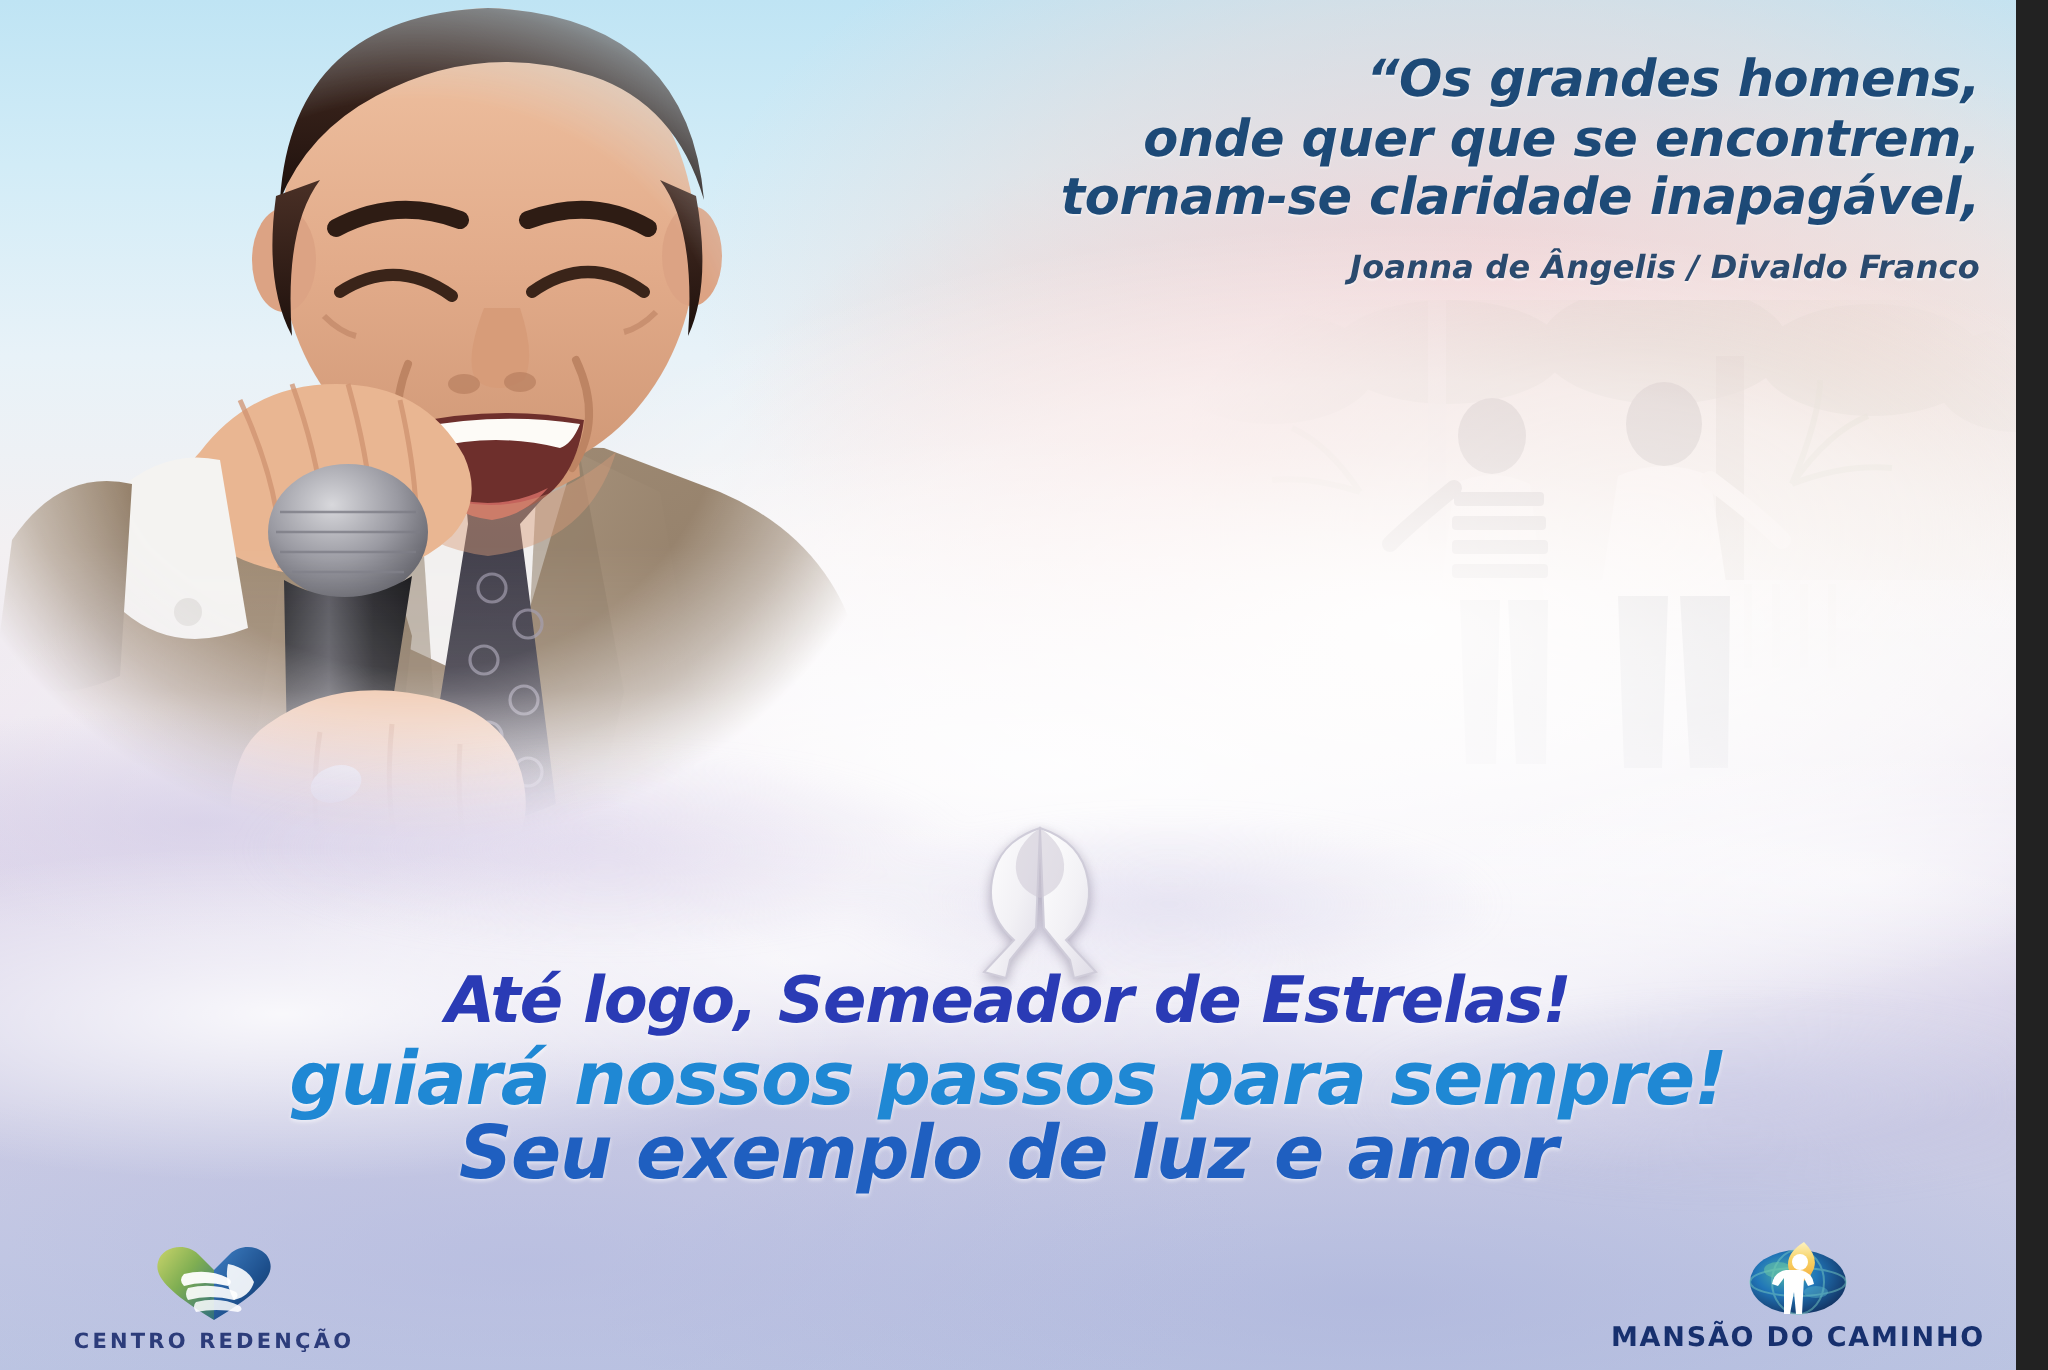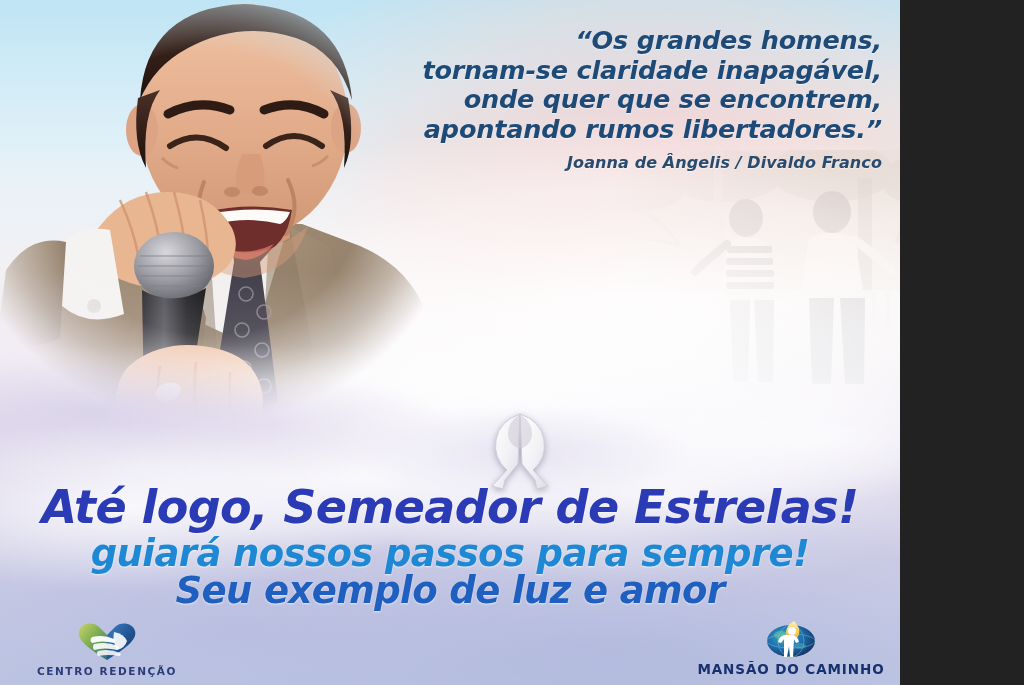--- a/index.html
+++ b/index.html
@@ -1,21 +1,21 @@
 <!DOCTYPE html>
 <html lang="pt-BR"><head>
 <meta charset="utf-8">
 <title>Homenagem</title>
 <style>
   html,body{margin:0;padding:0;background:#222;}
   body{font-family:"Liberation Sans",sans-serif;}
 
   #poster{
     position:relative;
-    width:900px;height:685px;
+    width:1008px;height:685px;
     overflow:hidden;
     background:#ffffff;
     text-decoration:underline;
   }
 
   
   .bg-layer{position:absolute;inset:0;}
 
   .sky{
     background:
@@ -120,21 +120,21 @@
     position:absolute;left:0;right:0;top:484px;
     text-align:center;
   }
   .head-line{
     font-family:"DejaVu Sans","Liberation Sans",sans-serif;
     font-style:italic;font-weight:700;
     letter-spacing:-.6px;
     white-space:nowrap;
     line-height:1.0;
   }
-  #head-1{font-size:46px;color:#2a3bb5;margin-bottom:5px;
+  #head-1{font-size:32px;color:#2a3bb5;margin-bottom:5px;
     text-shadow:0 1px 2px rgba(255,255,255,.6);}
   #head-2{font-size:37px;color:#1f5fc0;margin-bottom:5px;
     text-shadow:0 1px 2px rgba(255,255,255,.6);}
   #head-3{font-size:37px;color:#1f88d4;
     text-shadow:0 1px 2px rgba(255,255,255,.6);}
 
   
   .logo-block{position:absolute;text-align:center;}
   #logo-left{left:12px;bottom:8px;width:190px;}
   #logo-right{right:14px;bottom:8px;width:190px;}
@@ -343,23 +343,22 @@
     <g stroke="#d69e7d" stroke-width="2.5" fill="none" opacity=".7">
       <path d="M168 372 q-6 38 2 66"></path>
       <path d="M204 368 q-4 40 4 68"></path>
       <path d="M238 378 q-2 34 4 58"></path>
     </g>
     <ellipse cx="176" cy="398" rx="13" ry="9" fill="#f6f4f0" transform="rotate(-18 176 398)"></ellipse>
   </svg>
 
   <div id="quote-block">
     <div class="quote-line">“Os grandes homens,</div>
+    <div class="quote-line">onde quer que se encontrem,</div>
     <div class="quote-line">tornam-se claridade inapagável,</div>
-    <div class="quote-line">onde quer que se encontrem,</div>
-    <div class="quote-line">apontando rumos libertadores.”</div>
     <div id="quote-credit">Joanna de Ângelis / Divaldo Franco</div>
   </div>
 
   <svg id="ribbon" viewBox="0 0 72 82" aria-hidden="true">
     <defs>
       <linearGradient id="ribG" x1="0" y1="0" x2="1" y2="1">
         <stop offset="0%" stop-color="#ffffff"></stop>
         <stop offset="55%" stop-color="#f2f1f5"></stop>
         <stop offset="100%" stop-color="#dedbe6"></stop>
       </linearGradient>

